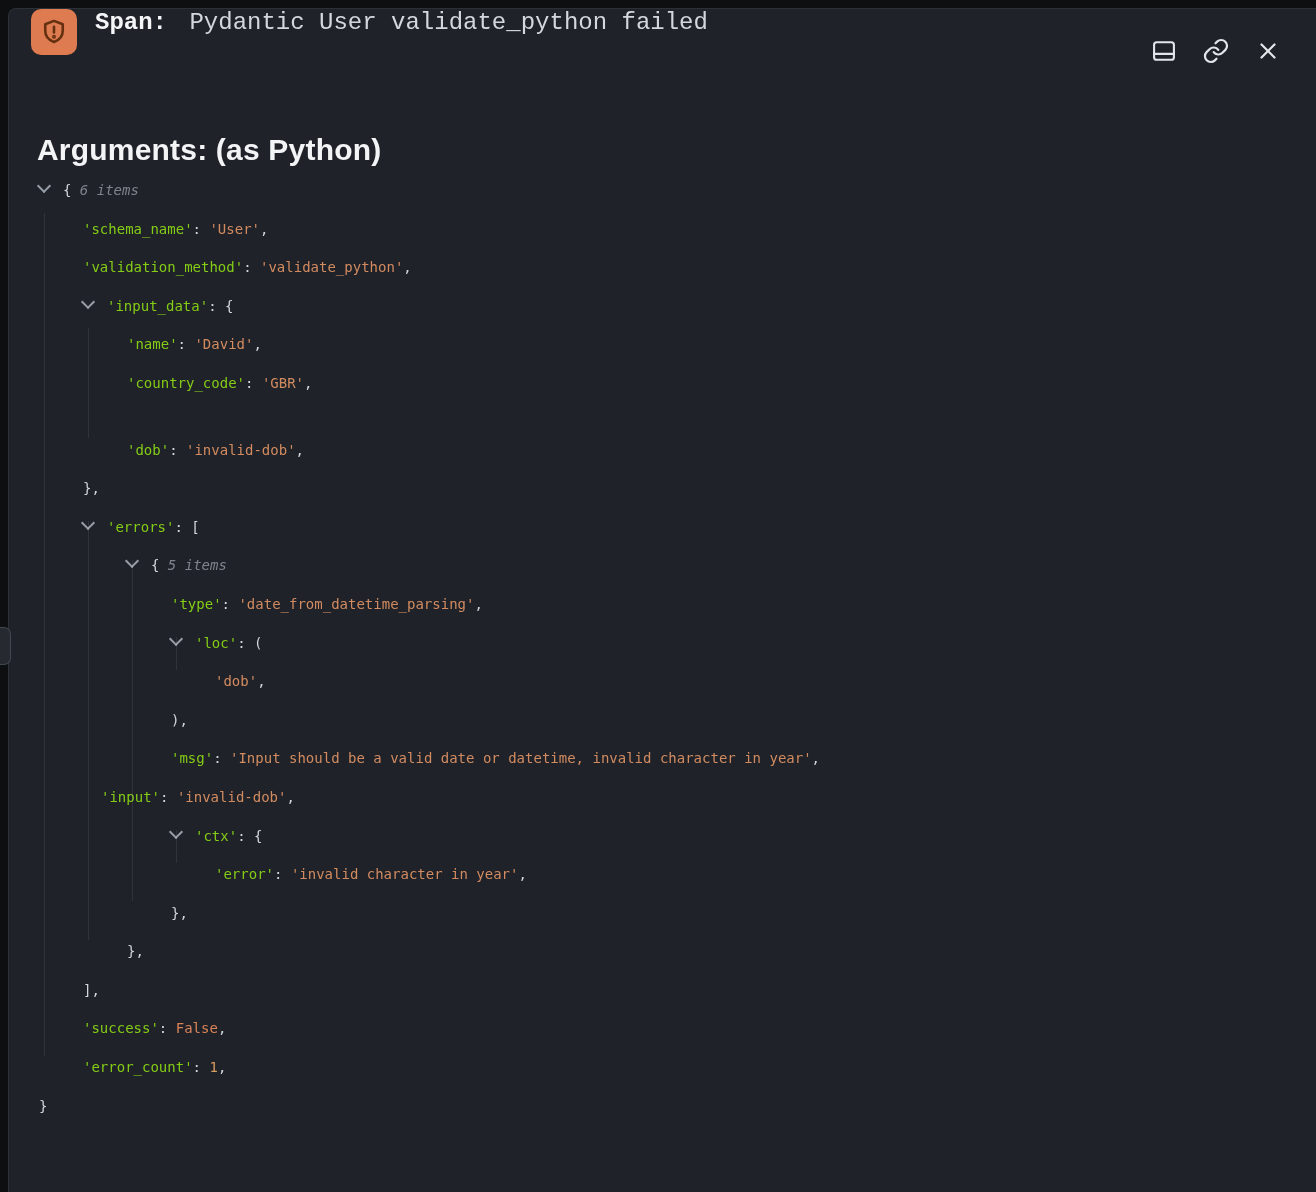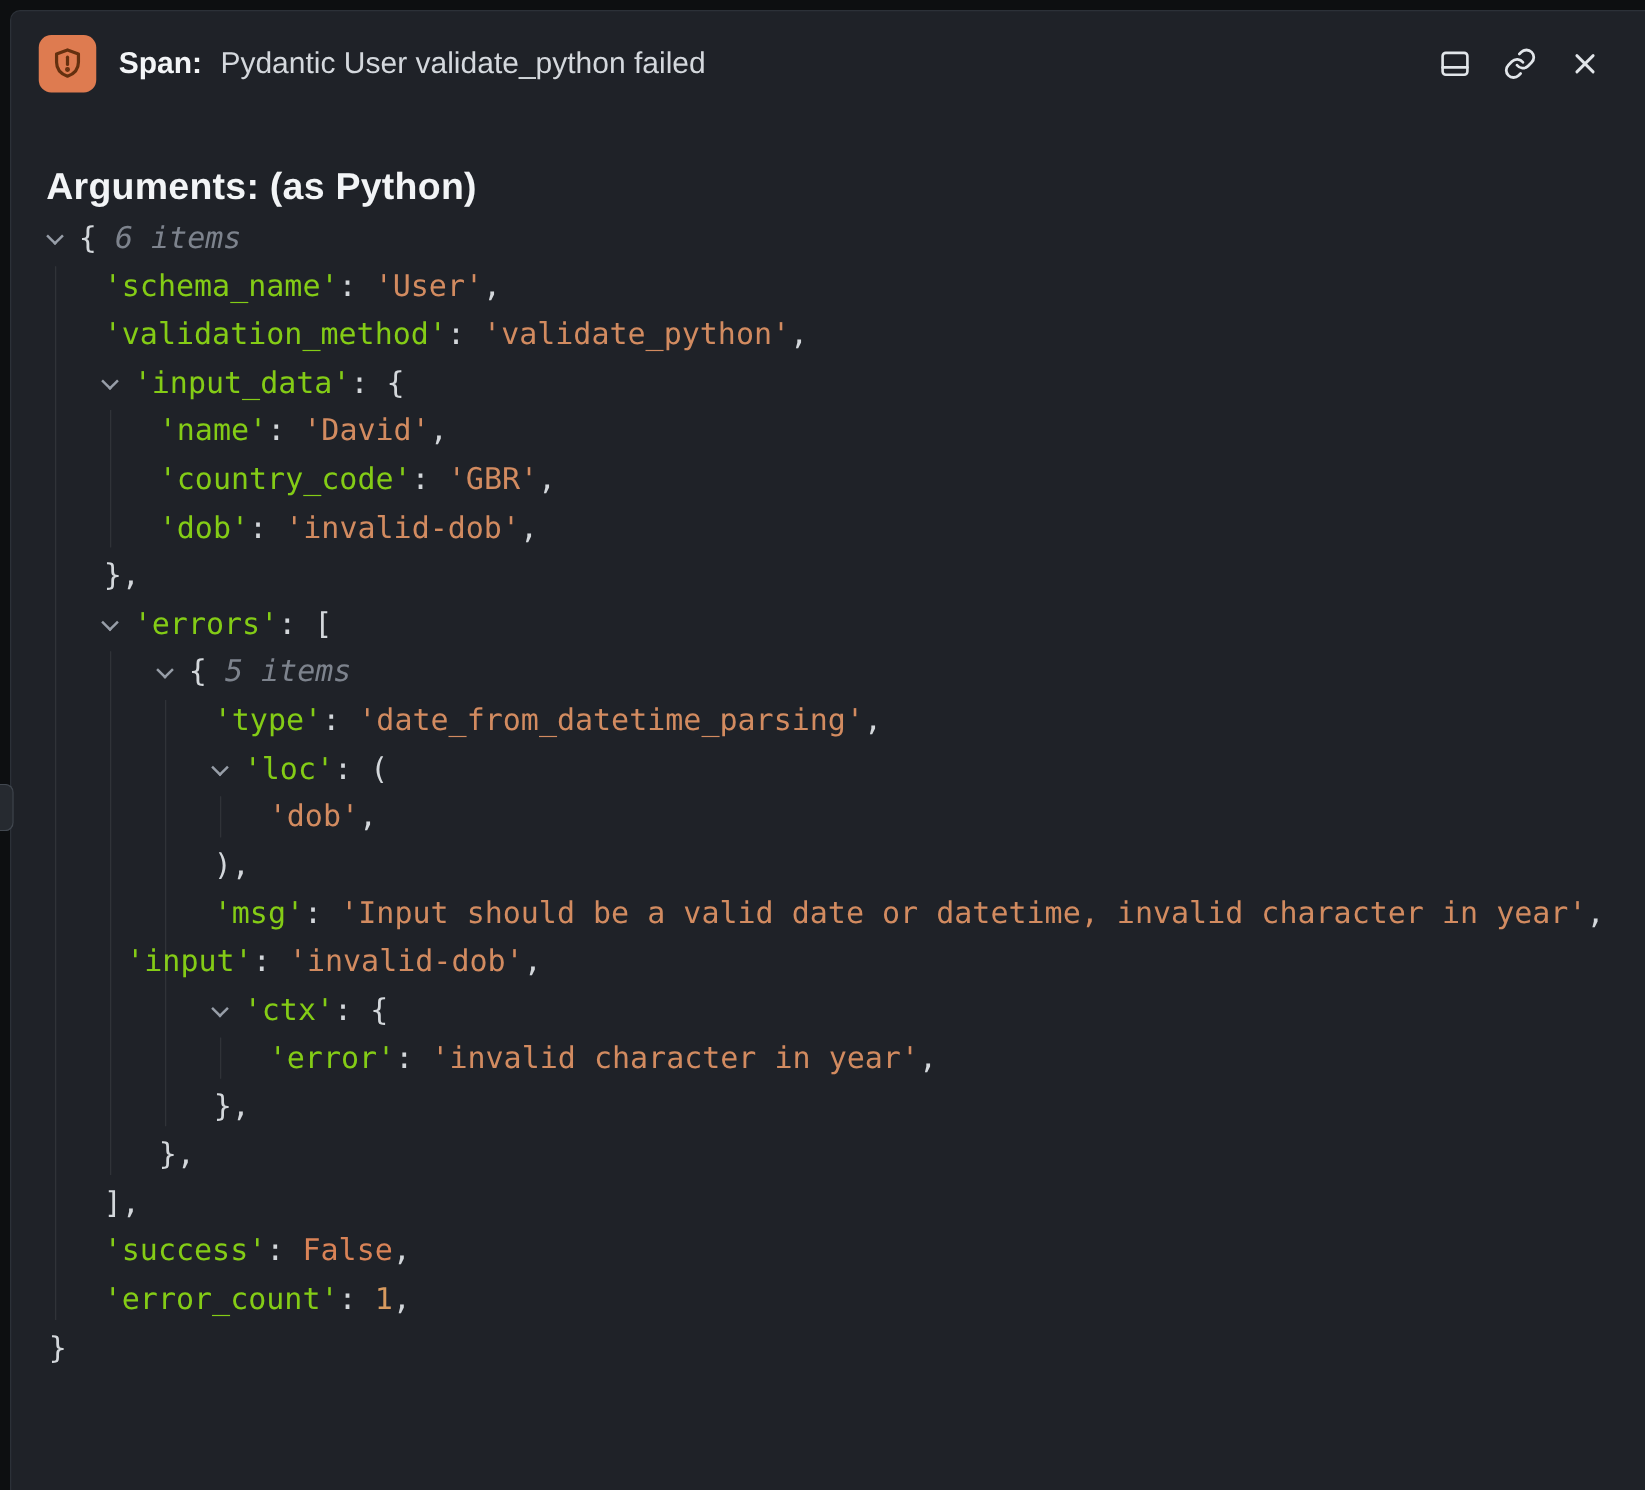--- a/index.html
+++ b/index.html
@@ -16,22 +16,22 @@
     background: #1f2228;
     border-top-left-radius: 8px;
     border-left: 1px solid #2c3138;
     border-top: 1px solid #2c3138;
   }
 
   
   .panel-header {
     height: 84px;
     display: flex;
-    align-items: center;
     padding: 0 32px 0 22px;
+    font-family: Liberation Mono, monospace;
   }
   .badge {
     width: 46px; height: 46px;
     border-radius: 10px;
     background: #de7b50;
     display: flex; align-items: center; justify-content: center;
     flex: 0 0 auto;
   }
   .badge svg { display: block; }
   .title { margin-left: 18px; font-size: 24px; flex: 1 1 auto; white-space: nowrap; overflow: hidden; }
@@ -88,21 +88,21 @@
     margin: 40px 0 0 28px;
     font-size: 30px;
     font-weight: 700;
     color: #f2f4f6;
     letter-spacing: 0.2px;
   }
   .json-tree {
     position: relative;
     margin-top: 4px;
     font-family: "DejaVu Sans Mono", monospace;
-    font-size: 24px;
+    font-size: 14px;
   }
   .code-line {
     line-height: 38.6px;
     height: 38.6px;
     white-space: pre;
     color: #d6d9dd;
   }
   .chevron { display: inline-block; width: 24px; cursor: pointer; }
   .chevron::before {
     content: '';
@@ -180,21 +180,21 @@
 
   <main class="content">
     <h1 class="section-heading">Arguments: (as Python)</h1>
     <div class="json-tree">
         <div class="code-line" style="padding-left: 30px;"><span class="chevron"></span><span class="tok-punct">{ </span><span class="tok-meta">6 items</span></div>
         <div class="code-line" style="padding-left: 74px;"><span class="tok-key">'schema_name'</span><span class="tok-punct">: </span><span class="tok-str">'User'</span><span class="tok-punct">,</span></div>
         <div class="code-line" style="padding-left: 74px;"><span class="tok-key">'validation_method'</span><span class="tok-punct">: </span><span class="tok-str">'validate_python'</span><span class="tok-punct">,</span></div>
         <div class="code-line" style="padding-left: 74px;"><span class="chevron"></span><span class="tok-key">'input_data'</span><span class="tok-punct">: {</span></div>
         <div class="code-line" style="padding-left: 118px;"><span class="tok-key">'name'</span><span class="tok-punct">: </span><span class="tok-str">'David'</span><span class="tok-punct">,</span></div>
         <div class="code-line" style="padding-left: 118px;"><span class="tok-key">'country_code'</span><span class="tok-punct">: </span><span class="tok-str">'GBR'</span><span class="tok-punct">,</span></div>
-        <div class="code-line" style="padding-left: 118px;"><span class="tok-key">'dob'</span><span class="tok-punct">: </span><span class="tok-str">'invalid-dob'</span><span class="tok-punct">,</span></div>
+        <div class="code-line" style="padding-left: 118px; margin-top: 28px;"><span class="tok-key">'dob'</span><span class="tok-punct">: </span><span class="tok-str">'invalid-dob'</span><span class="tok-punct">,</span></div>
         <div class="indent-guide" style="left: 79px; top: 157.4px; height: 109.8px;"></div>
         <div class="code-line" style="padding-left: 74px;"><span class="tok-punct">},</span></div>
         <div class="code-line" style="padding-left: 74px;"><span class="chevron"></span><span class="tok-key">'errors'</span><span class="tok-punct">: [</span></div>
         <div class="code-line" style="padding-left: 118px;"><span class="chevron"></span><span class="tok-punct">{ </span><span class="tok-meta">5 items</span></div>
         <div class="code-line" style="padding-left: 162px;"><span class="tok-key">'type'</span><span class="tok-punct">: </span><span class="tok-str">'date_from_datetime_parsing'</span><span class="tok-punct">,</span></div>
         <div class="code-line" style="padding-left: 162px;"><span class="chevron"></span><span class="tok-key">'loc'</span><span class="tok-punct">: (</span></div>
         <div class="code-line" style="padding-left: 206px;"><span class="tok-str">'dob'</span><span class="tok-punct">,</span></div>
         <div class="indent-guide" style="left: 167px; top: 466.2px; height: 32.6px;"></div>
         <div class="code-line" style="padding-left: 162px;"><span class="tok-punct">),</span></div>
         <div class="code-line" style="padding-left: 162px;"><span class="tok-key">'msg'</span><span class="tok-punct">: </span><span class="tok-str">'Input should be a valid date or datetime, invalid character in year'</span><span class="tok-punct">,</span></div>

